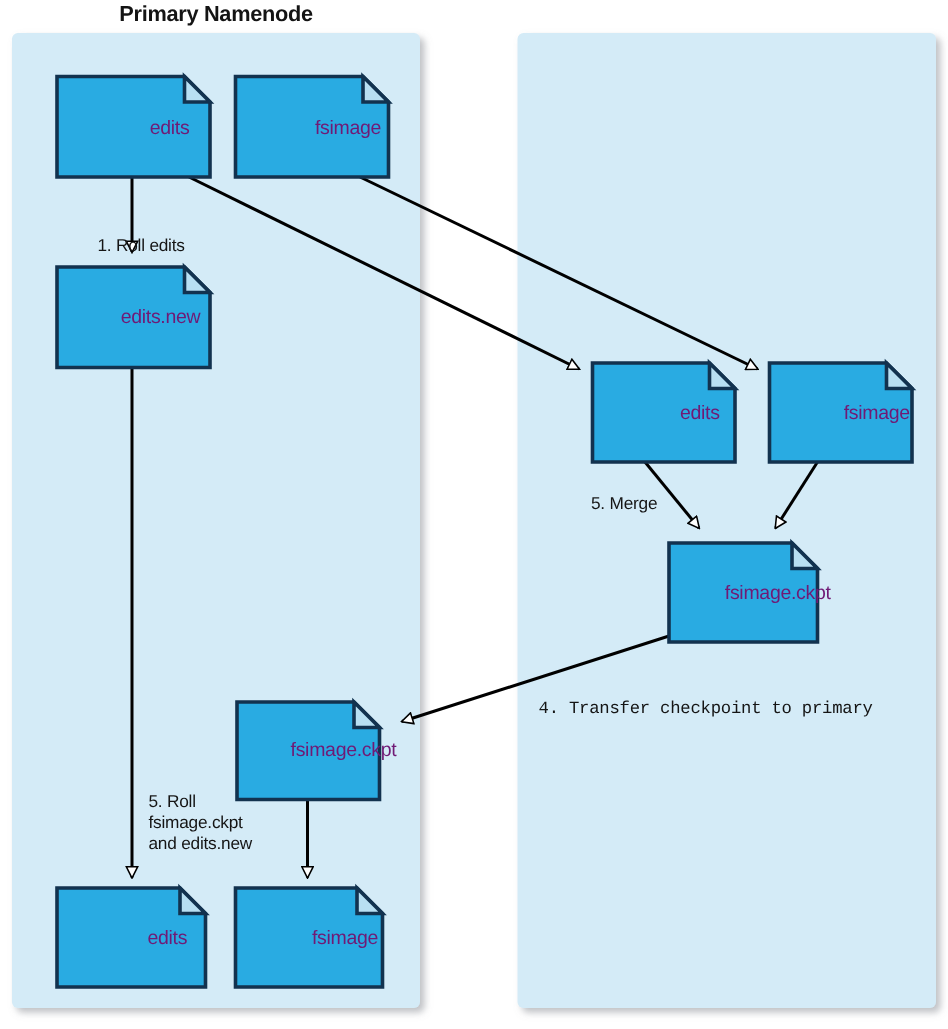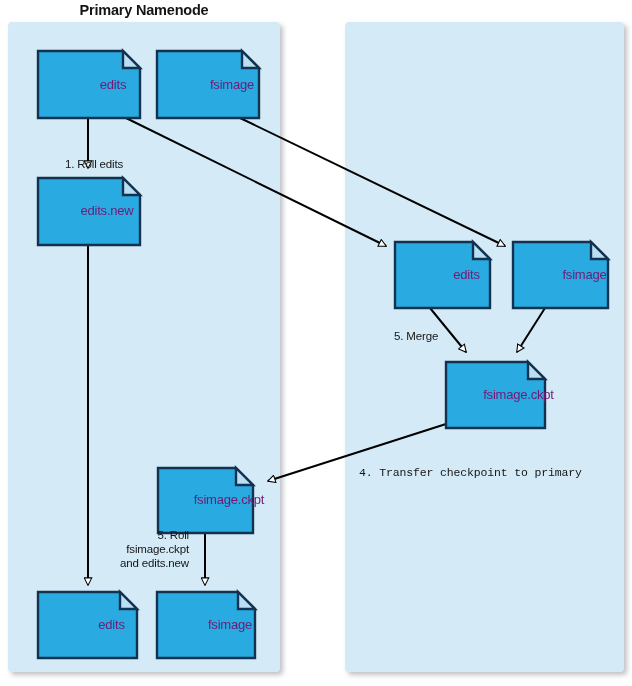--- a/index.html
+++ b/index.html
@@ -168,19 +168,19 @@
 
   <div class="doc-label" style="left:444px; top:387px; width:101px;">fsimage.ckpt</div>
 
   <div class="edge-label" style="left:19px; top:157px;margin-left:46px;">1. Roll edits</div>
 
 
   <div class="edge-label" style="left:394px; top:329px;">5. Merge</div>
 
   <div class="edge-label" style="left:359px; top:466px;font-family:Liberation Mono, monospace;">4. Transfer checkpoint to primary</div>
 
-  <div class="edge-label multi" style="left:99px; top:528px; width:90px;text-align:right;">
+  <div class="edge-label multi" style="left:99px; top:528px; width:90px;">
     <span>5. Roll</span><br>
     <span>fsimage.ckpt</span><br>
     <span>and edits.new</span>
   </div>
 
 </div>
 
 </body></html>

